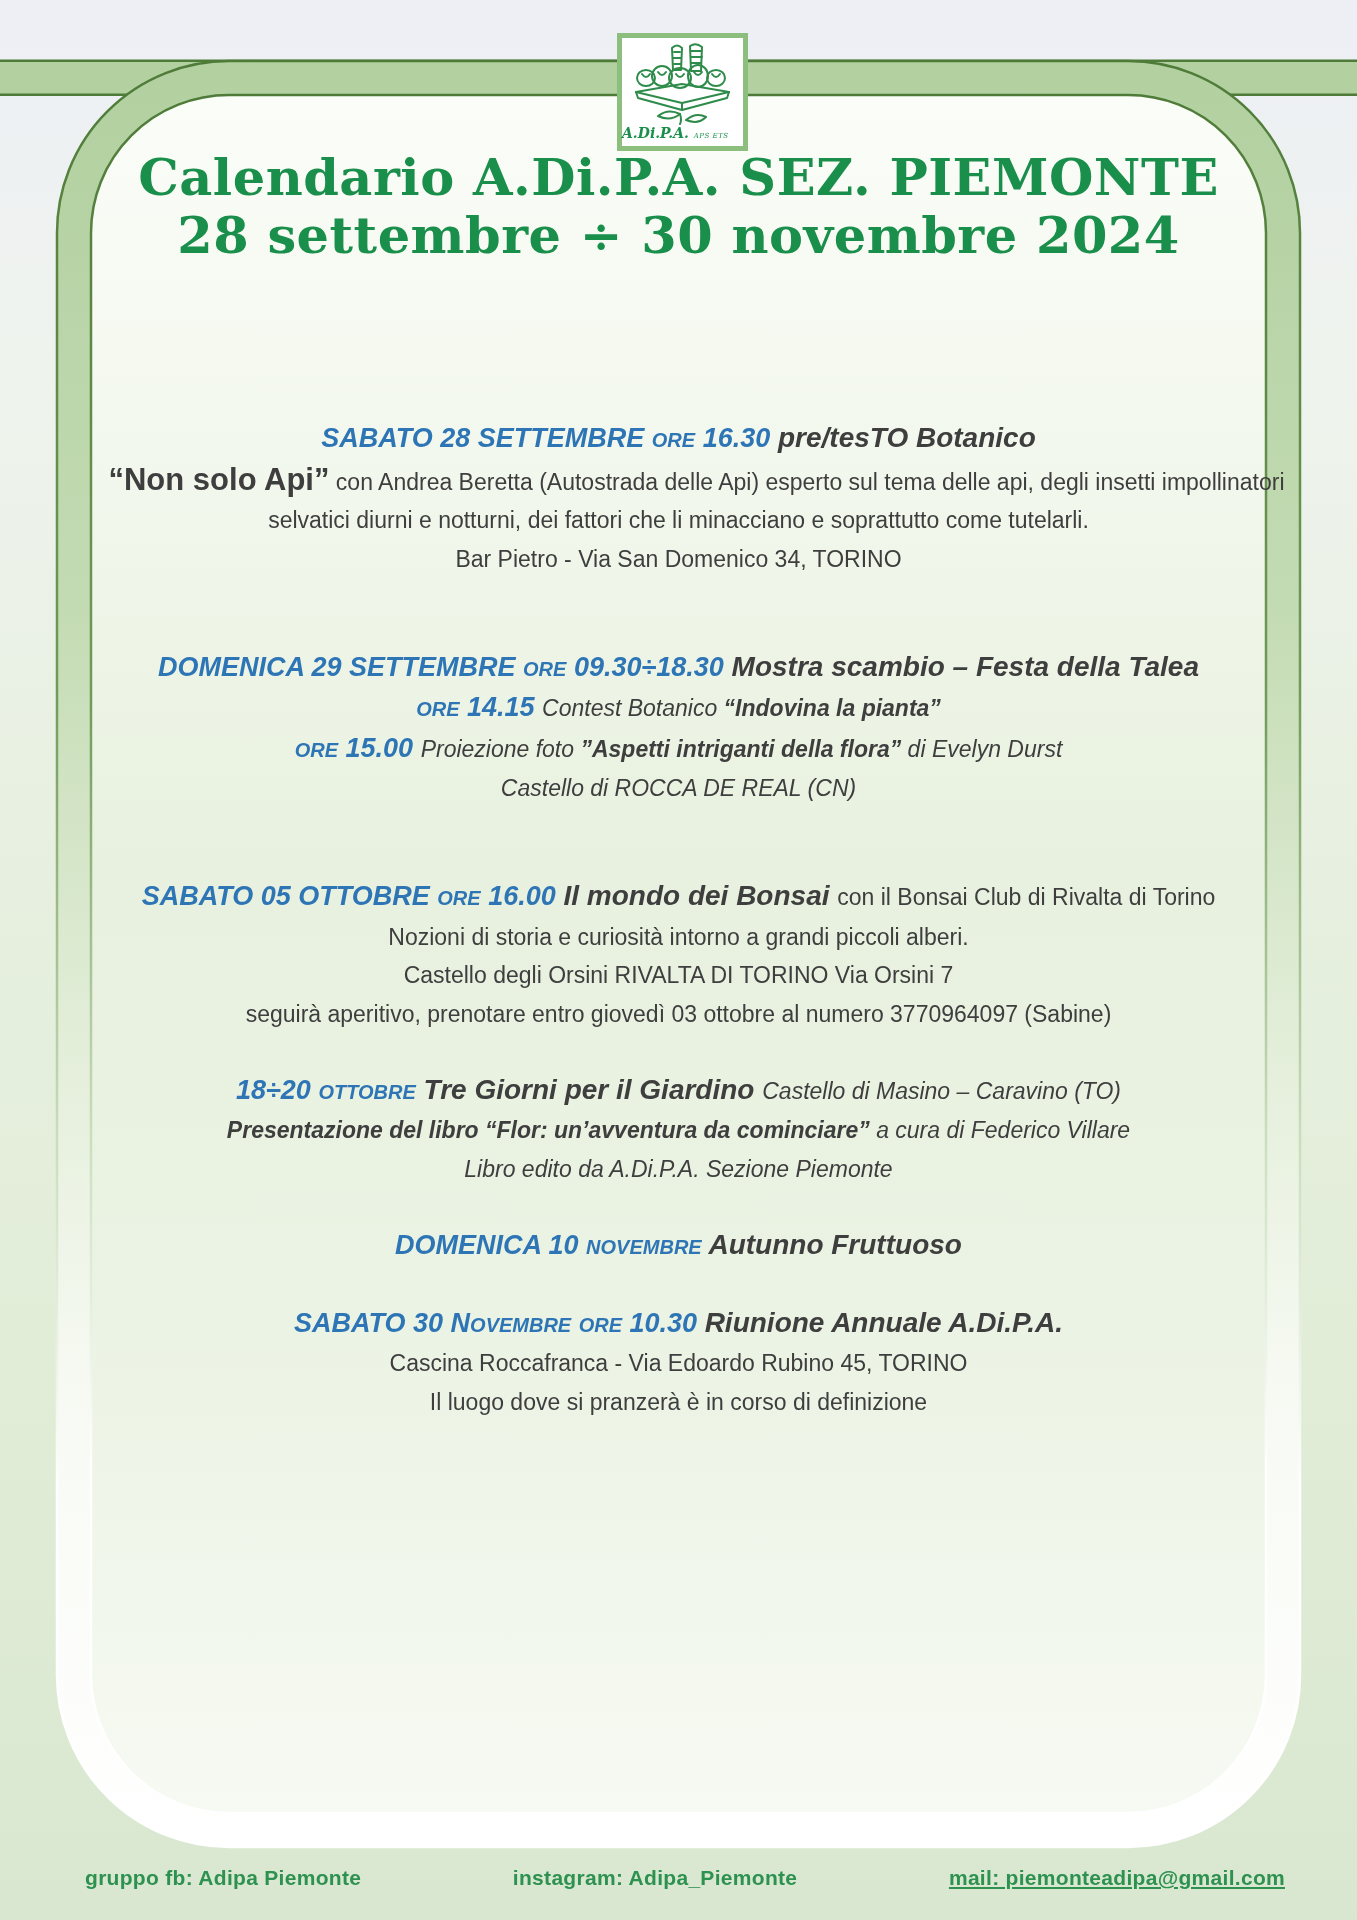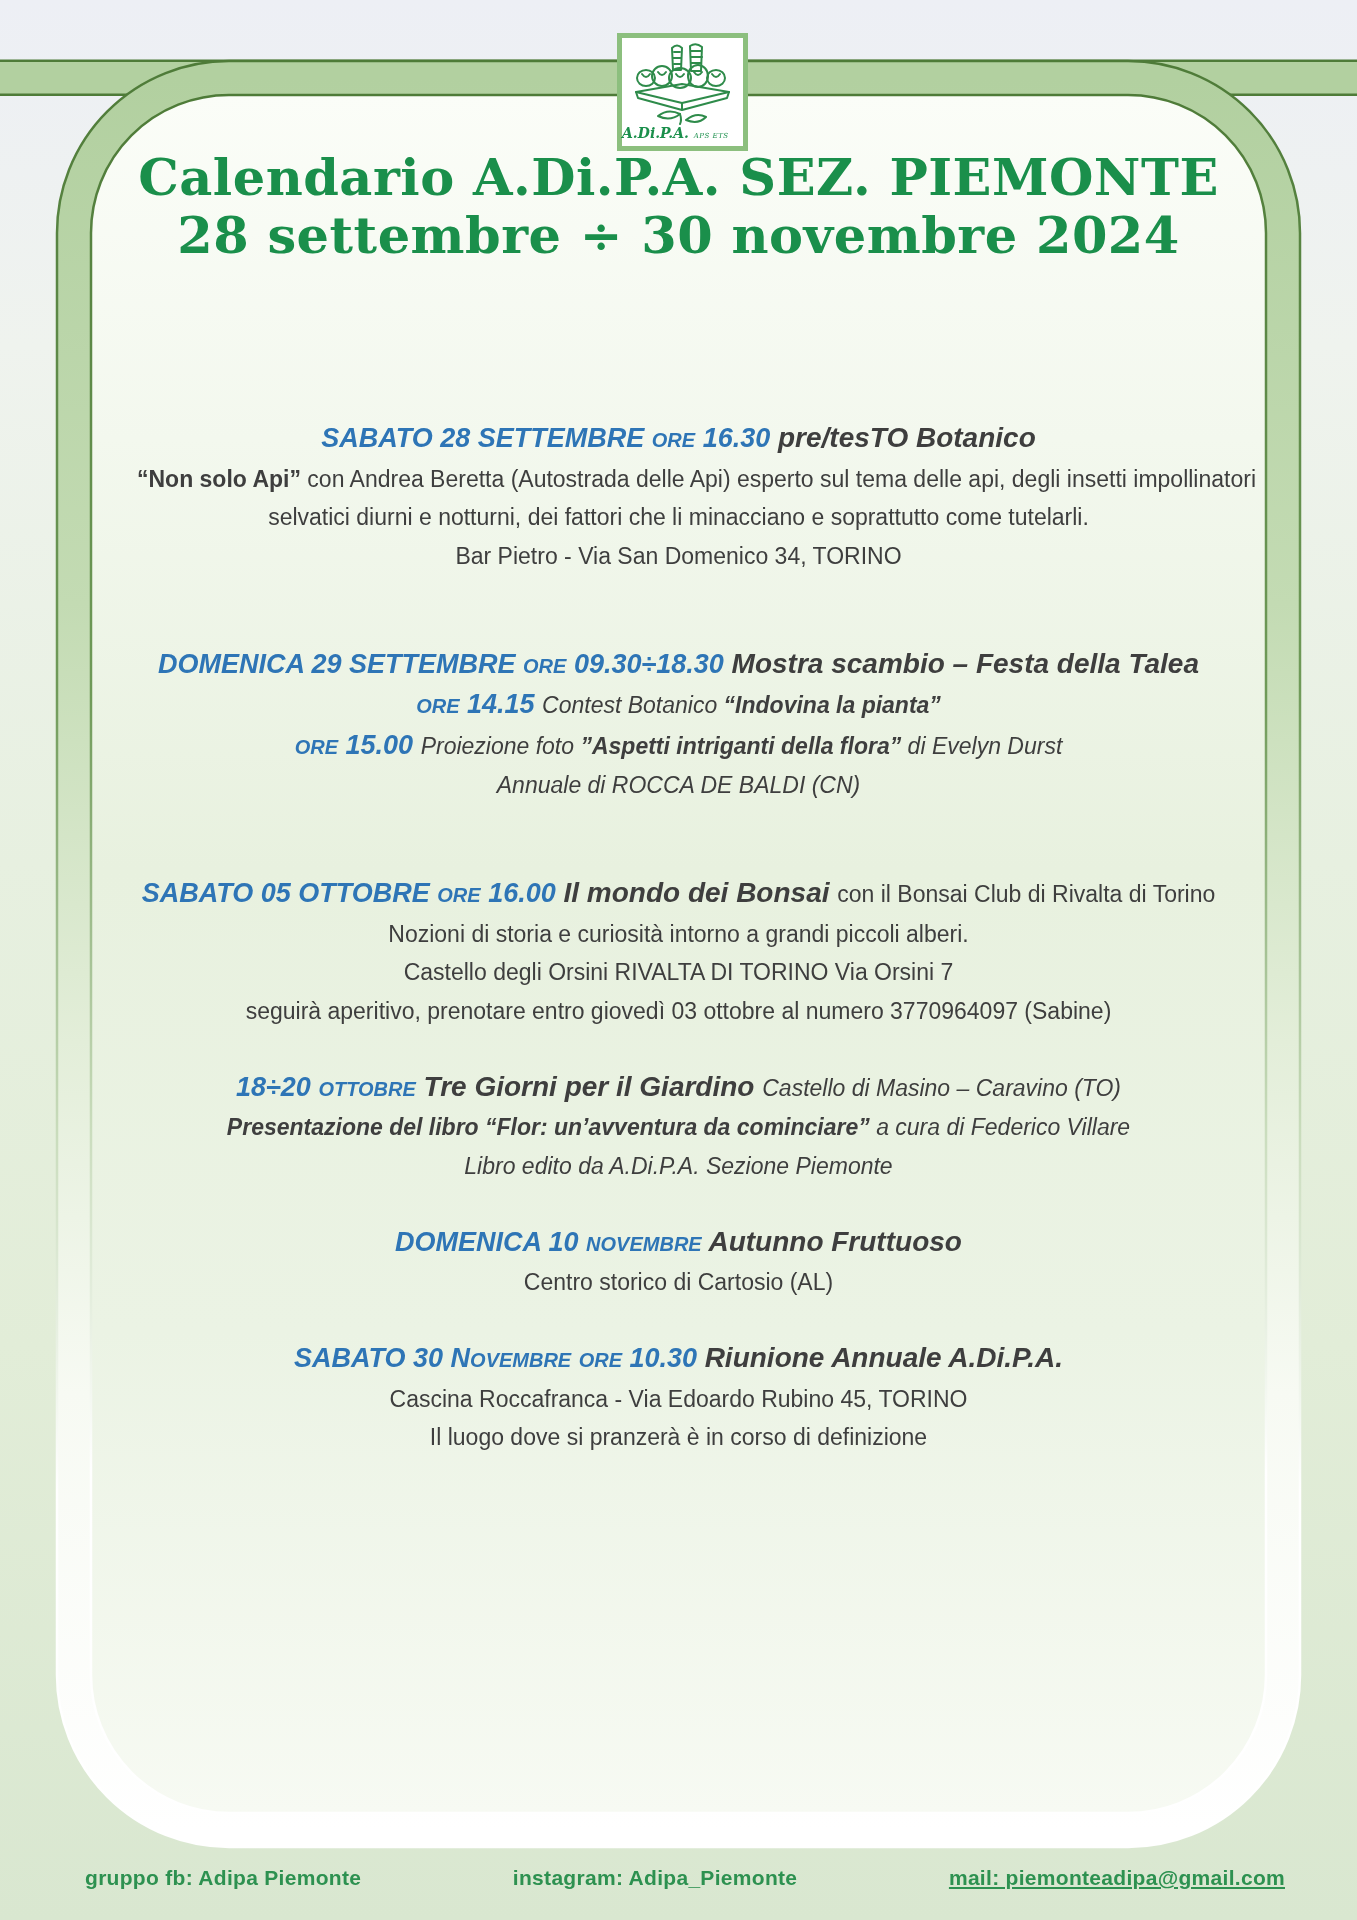--- a/index.html
+++ b/index.html
@@ -32,21 +32,21 @@
   .event{margin-top:44px;}
   .event:nth-of-type(2){margin-top:76px;}
   .event:nth-of-type(3){margin-top:76px;}
   .event:first-of-type{margin-top:160px;}
   .line{margin:7.5px 0;line-height:31px;font-size:23px;}
   .seg-d {color:var(--blue,#2e75b6);font-weight:700;font-style:italic;font-size:27px;}
   .seg-ds{color:var(--blue,#2e75b6);font-weight:700;font-style:italic;font-size:20px;}
   .seg-h {color:var(--dark,#3e3e3e);font-weight:700;font-style:italic;font-size:28px;}
   .seg-p {color:var(--dark,#3e3e3e);font-size:23px;text-align:center;}
   .seg-i {color:var(--dark,#3e3e3e);font-size:23px;font-style:italic;}
-  .seg-b {color:var(--dark,#3e3e3e);font-size:23px;font-weight:700;margin-left:36px;}
+  .seg-b {color:var(--dark,#3e3e3e);font-size:31px;font-weight:700;margin-left:36px;}
   .seg-bi{color:var(--dark,#3e3e3e);font-size:23px;font-weight:700;font-style:italic;}
 
   .footer{
     position:absolute;left:85px;right:72px;bottom:30px;z-index:2;
     display:flex;justify-content:space-between;align-items:baseline;
     color:var(--footgreen,#2d9150);font-size:21px;font-weight:700;letter-spacing:.3px;
   }
   .footer .mail{color:var(--footgreen,#2d9150);text-decoration:underline;}
 </style>
 </head>
@@ -129,36 +129,35 @@
         <div class="event">
           <p class="line"><span class="seg-d">SABATO 28 SETTEMBRE </span><span class="seg-ds">ORE</span><span class="seg-d"> 16.30</span><span class="seg-h">  pre/tesTO Botanico</span></p>
           <p class="line"><span class="seg-b">“Non solo Api”</span><span class="seg-p"> con Andrea Beretta (Autostrada delle Api) esperto sul tema delle api, degli insetti impollinatori</span></p>
           <p class="line"><span class="seg-p">selvatici diurni e notturni, dei fattori che li minacciano e soprattutto come tutelarli.</span></p>
           <p class="line"><span class="seg-p">Bar Pietro - Via San Domenico 34, TORINO</span></p>
         </div>
         <div class="event">
           <p class="line"><span class="seg-d">DOMENICA 29 SETTEMBRE </span><span class="seg-ds">ORE</span><span class="seg-d"> 09.30÷18.30</span><span class="seg-h">  Mostra scambio – Festa della Talea</span></p>
           <p class="line"><span class="seg-ds">ORE</span><span class="seg-d"> 14.15 </span><span class="seg-i">Contest Botanico </span><span class="seg-bi">“Indovina la pianta”</span></p>
           <p class="line"><span class="seg-ds">ORE</span><span class="seg-d"> 15.00 </span><span class="seg-i">Proiezione foto </span><span class="seg-bi">”Aspetti intriganti della flora”</span><span class="seg-i"> di Evelyn Durst</span></p>
-          <p class="line"><span class="seg-i">Annuale di ROCCA DE BALDI (CN)</span></p>
+          <p class="line"><span class="seg-i">Castello di ROCCA DE REAL (CN)</span></p>
         </div>
         <div class="event">
           <p class="line"><span class="seg-d">SABATO 05 OTTOBRE </span><span class="seg-ds">ORE</span><span class="seg-d"> 16.00</span><span class="seg-h">  Il mondo dei Bonsai </span><span class="seg-p"> con il Bonsai Club di Rivalta di Torino</span></p>
           <p class="line"><span class="seg-p">Nozioni di storia e curiosità intorno a grandi piccoli alberi.</span></p>
           <p class="line"><span class="seg-p">Castello degli Orsini RIVALTA DI TORINO Via Orsini 7</span></p>
           <p class="line"><span class="seg-p">seguirà aperitivo, prenotare entro giovedì 03 ottobre al numero 3770964097 (Sabine)</span></p>
         </div>
         <div class="event">
           <p class="line"><span class="seg-d">18÷20 </span><span class="seg-ds">OTTOBRE</span><span class="seg-h"> Tre Giorni per il Giardino </span><span class="seg-i"> Castello di Masino – Caravino (TO)</span></p>
           <p class="line"><span class="seg-bi">Presentazione del libro “Flor: un’avventura da cominciare”</span><span class="seg-i"> a cura di Federico Villare</span></p>
           <p class="line"><span class="seg-i">Libro edito da A.Di.P.A. Sezione Piemonte</span></p>
         </div>
         <div class="event">
           <p class="line"><span class="seg-d">DOMENICA 10 </span><span class="seg-ds">NOVEMBRE</span><span class="seg-h"> Autunno Fruttuoso</span></p>
-          <p class="line"><span class="seg-p">Centro storico di Cartosio (AL)</span></p>
         </div>
         <div class="event">
           <p class="line"><span class="seg-d">SABATO 30 N</span><span class="seg-ds">OVEMBRE</span><span class="seg-d"> </span><span class="seg-ds">ORE</span><span class="seg-d"> 10.30 </span><span class="seg-h">Riunione Annuale A.Di.P.A.</span></p>
           <p class="line"><span class="seg-p">Cascina Roccafranca - Via Edoardo Rubino 45, TORINO</span></p>
           <p class="line"><span class="seg-p">Il luogo dove si pranzerà è in corso di definizione</span></p>
         </div>
       </div>
 
   </div>
 

